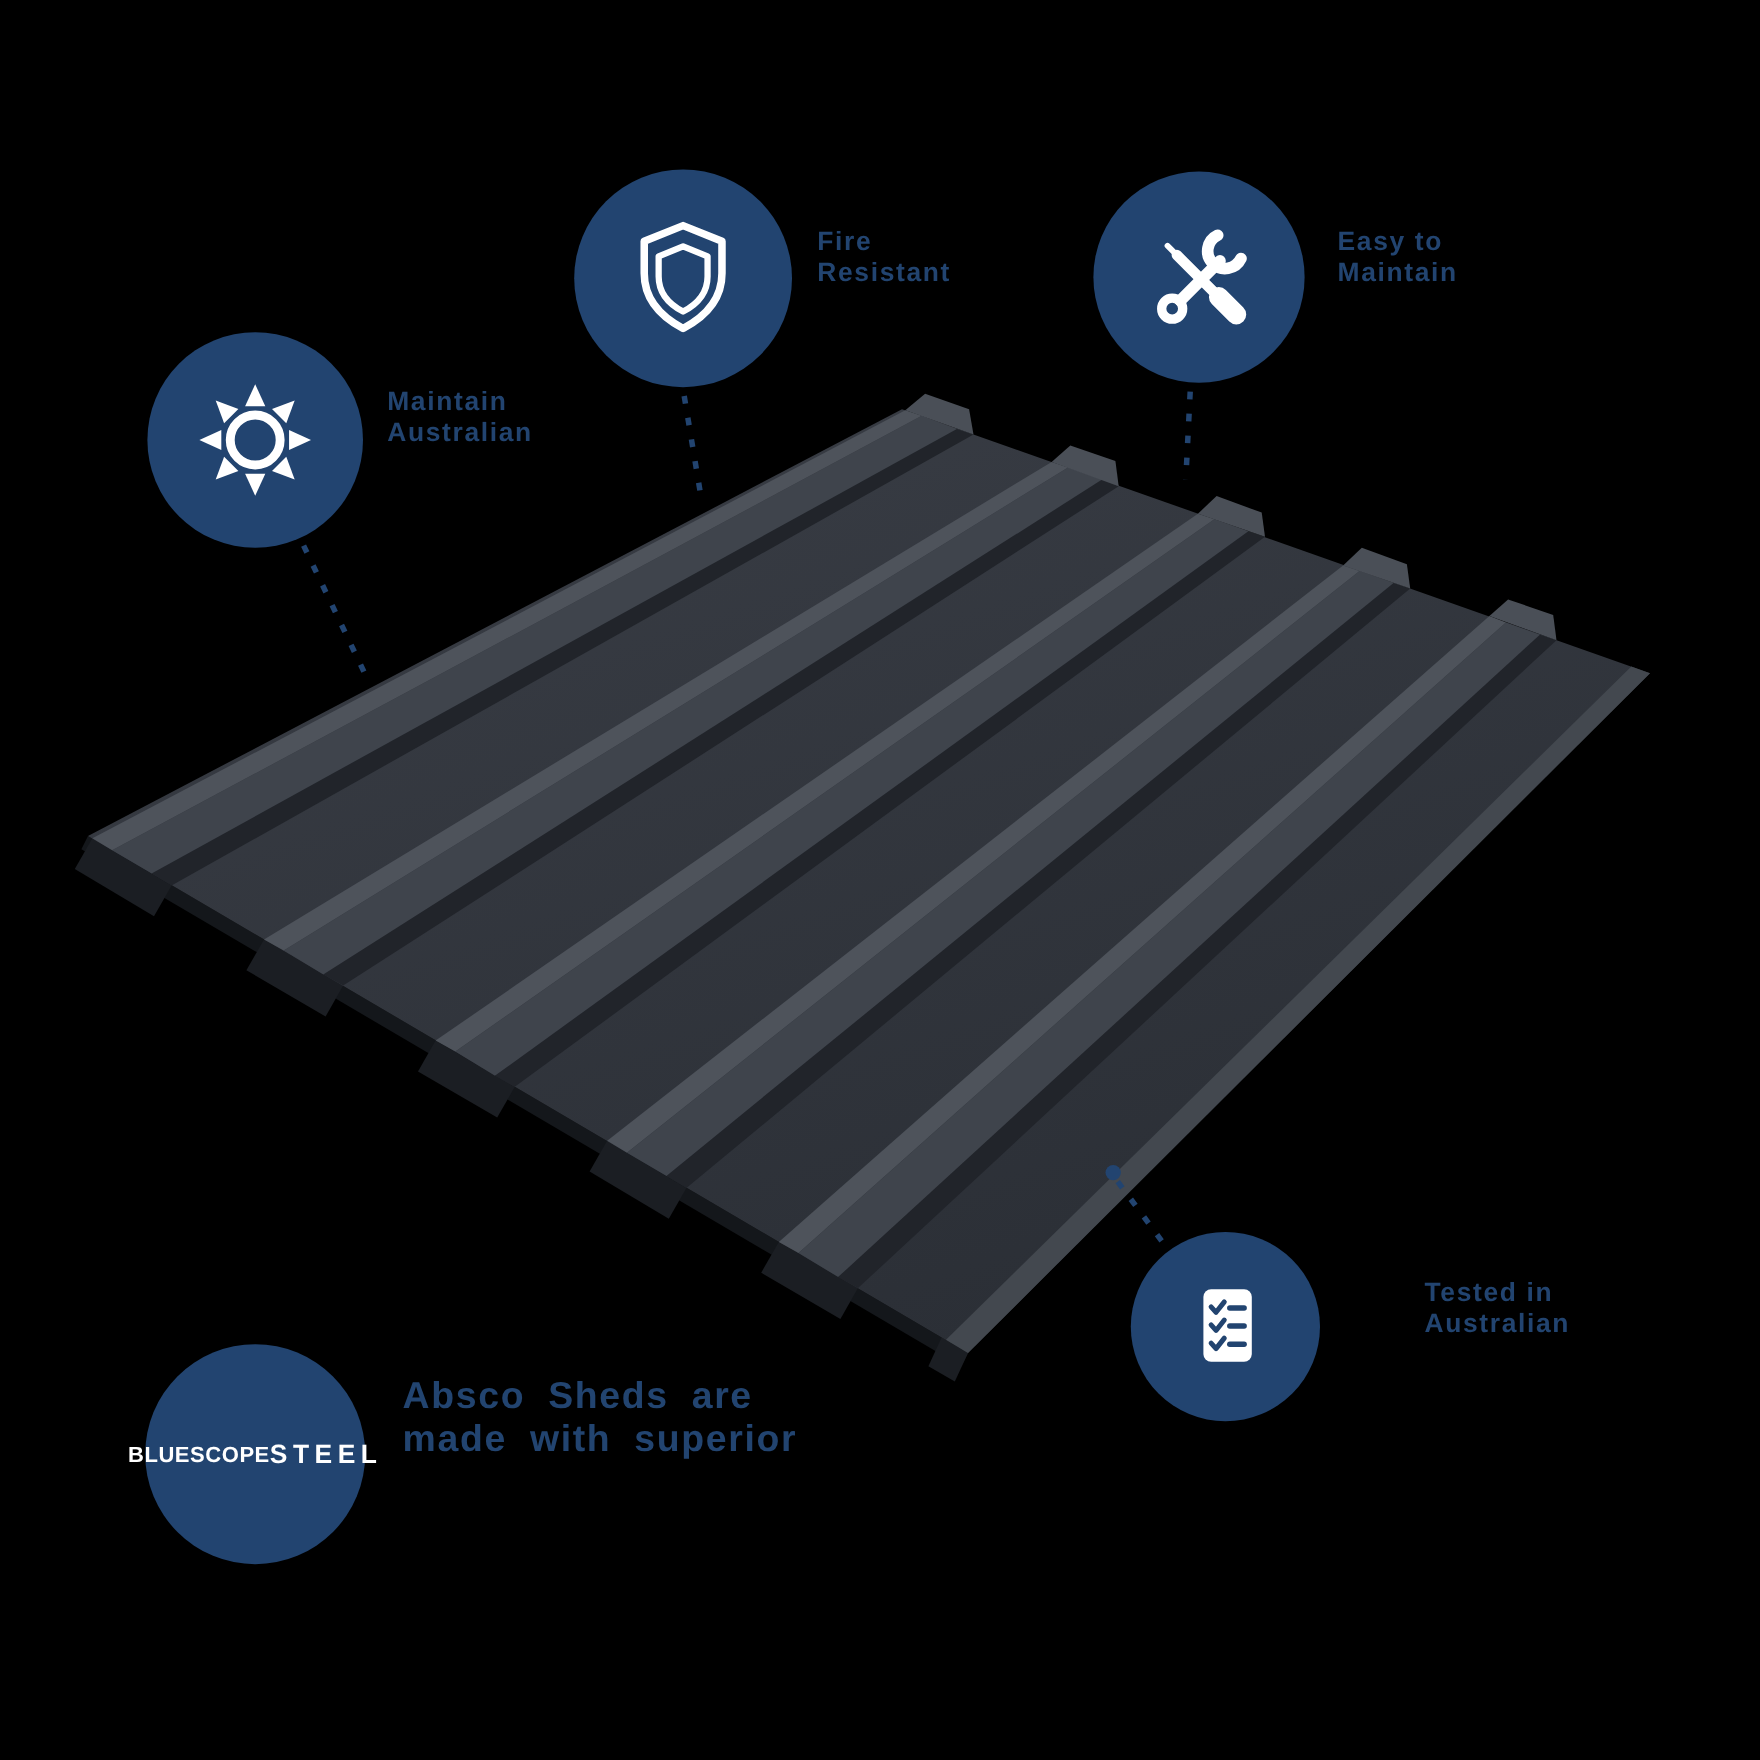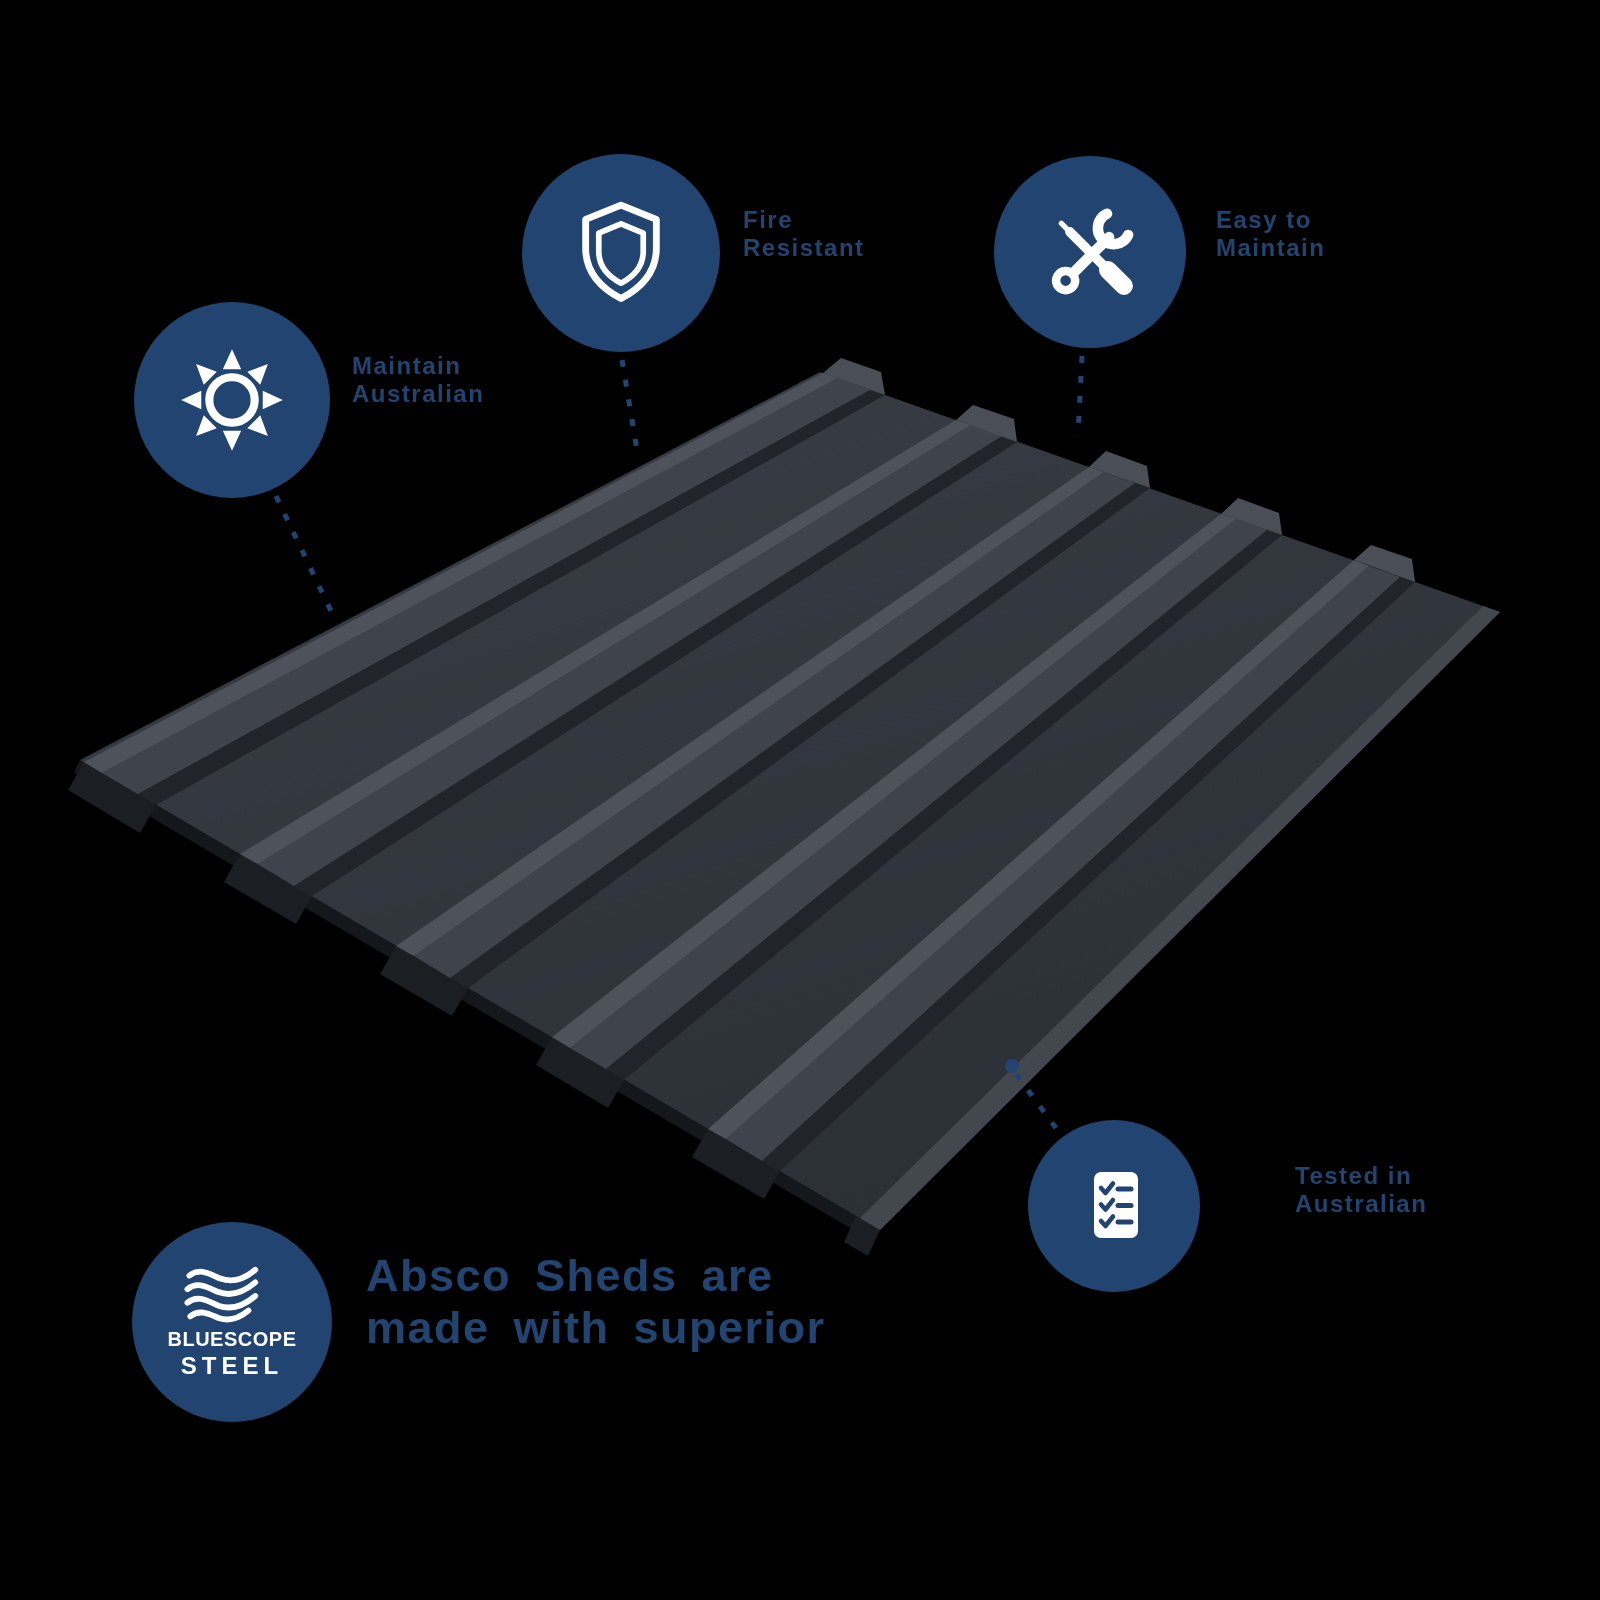--- a/index.html
+++ b/index.html
@@ -6,25 +6,25 @@
   body{
     width:1600px;height:1600px;position:relative;overflow:hidden;
     background:#000;
     font-family:"Liberation Sans",sans-serif;
   }
   .stage{position:absolute;inset:0}
   svg.scene{position:absolute;left:0;top:0}
   .badge{
     position:absolute;border-radius:50%;
     background:var(--navy,#224470);
-    display:flex;flex-direction:column;align-items:center;justify-content:center;
+    display:flex;flex-direction:row;align-items:center;justify-content:center;
   }
   .label{position:absolute;color:var(--navy,#2a4a78);font-weight:bold}
   .f-label{font-size:24px;line-height:1.18;letter-spacing:1.5px}
-  .tagline{font-size:45px;line-height:1.16;letter-spacing:1.5px;word-spacing:10px}
+  .tagline{font-size:34px;line-height:1.16;letter-spacing:1.5px;word-spacing:10px}
   .logo-t1{color:#fff;font-weight:bold;font-size:20px;letter-spacing:.5px;margin-top:2px}
   .logo-t2{color:#fff;font-weight:bold;font-size:24px;letter-spacing:5px;margin-top:1px}
 </style>
 </head>
 <body style="background: rgb(0, 0, 0);">
 
 <div class="stage">
 
   <svg class="scene" width="1600" height="1600" viewBox="0 0 1600 1600">
     <defs>

